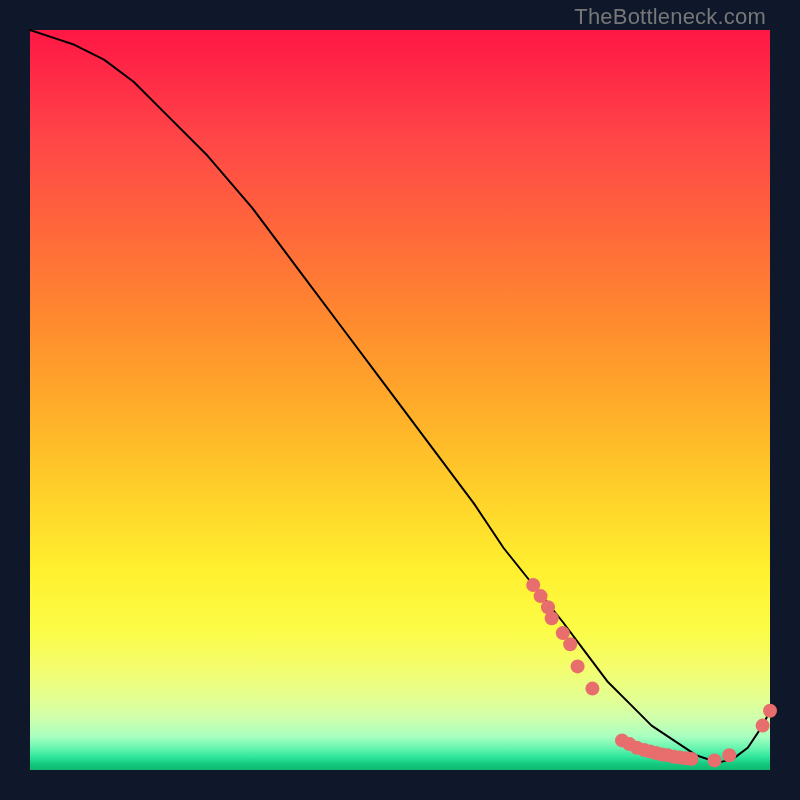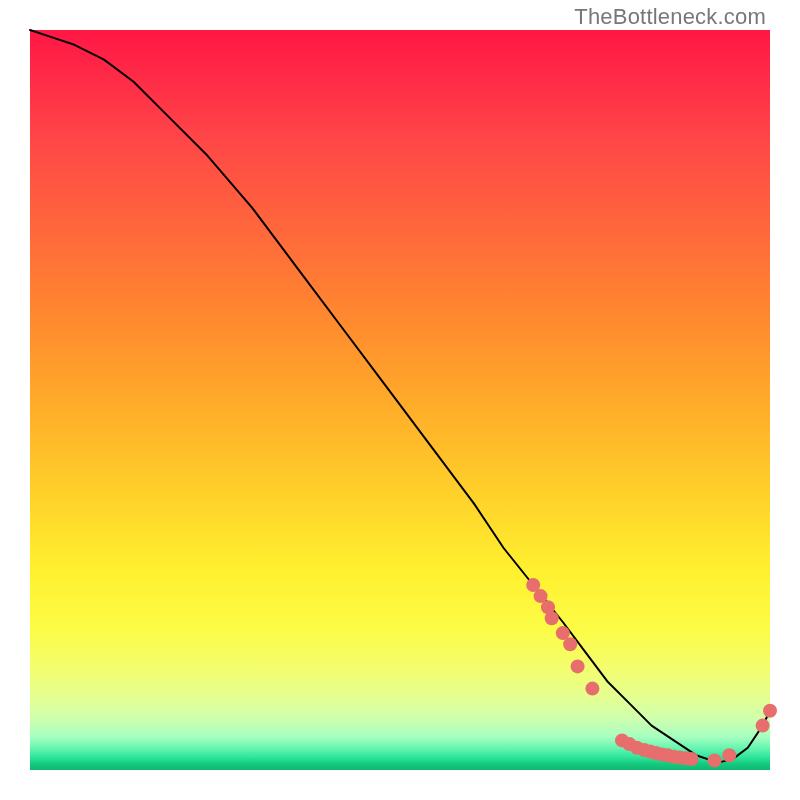--- a/index.html
+++ b/index.html
@@ -8,21 +8,21 @@
     width: 800px;
     height: 800px;
     background: #000;
     overflow: hidden;
     font-family: Arial, Helvetica, sans-serif;
   }
   .frame {
     position: relative;
     width: 800px;
     height: 800px;
-    background: #ffffff;
+    background: #0f172a;
   }
   .plot-area {
     position: absolute;
     left: 30px;
     top: 30px;
     width: 740px;
     height: 740px;
     
     background: linear-gradient(
       to bottom,

